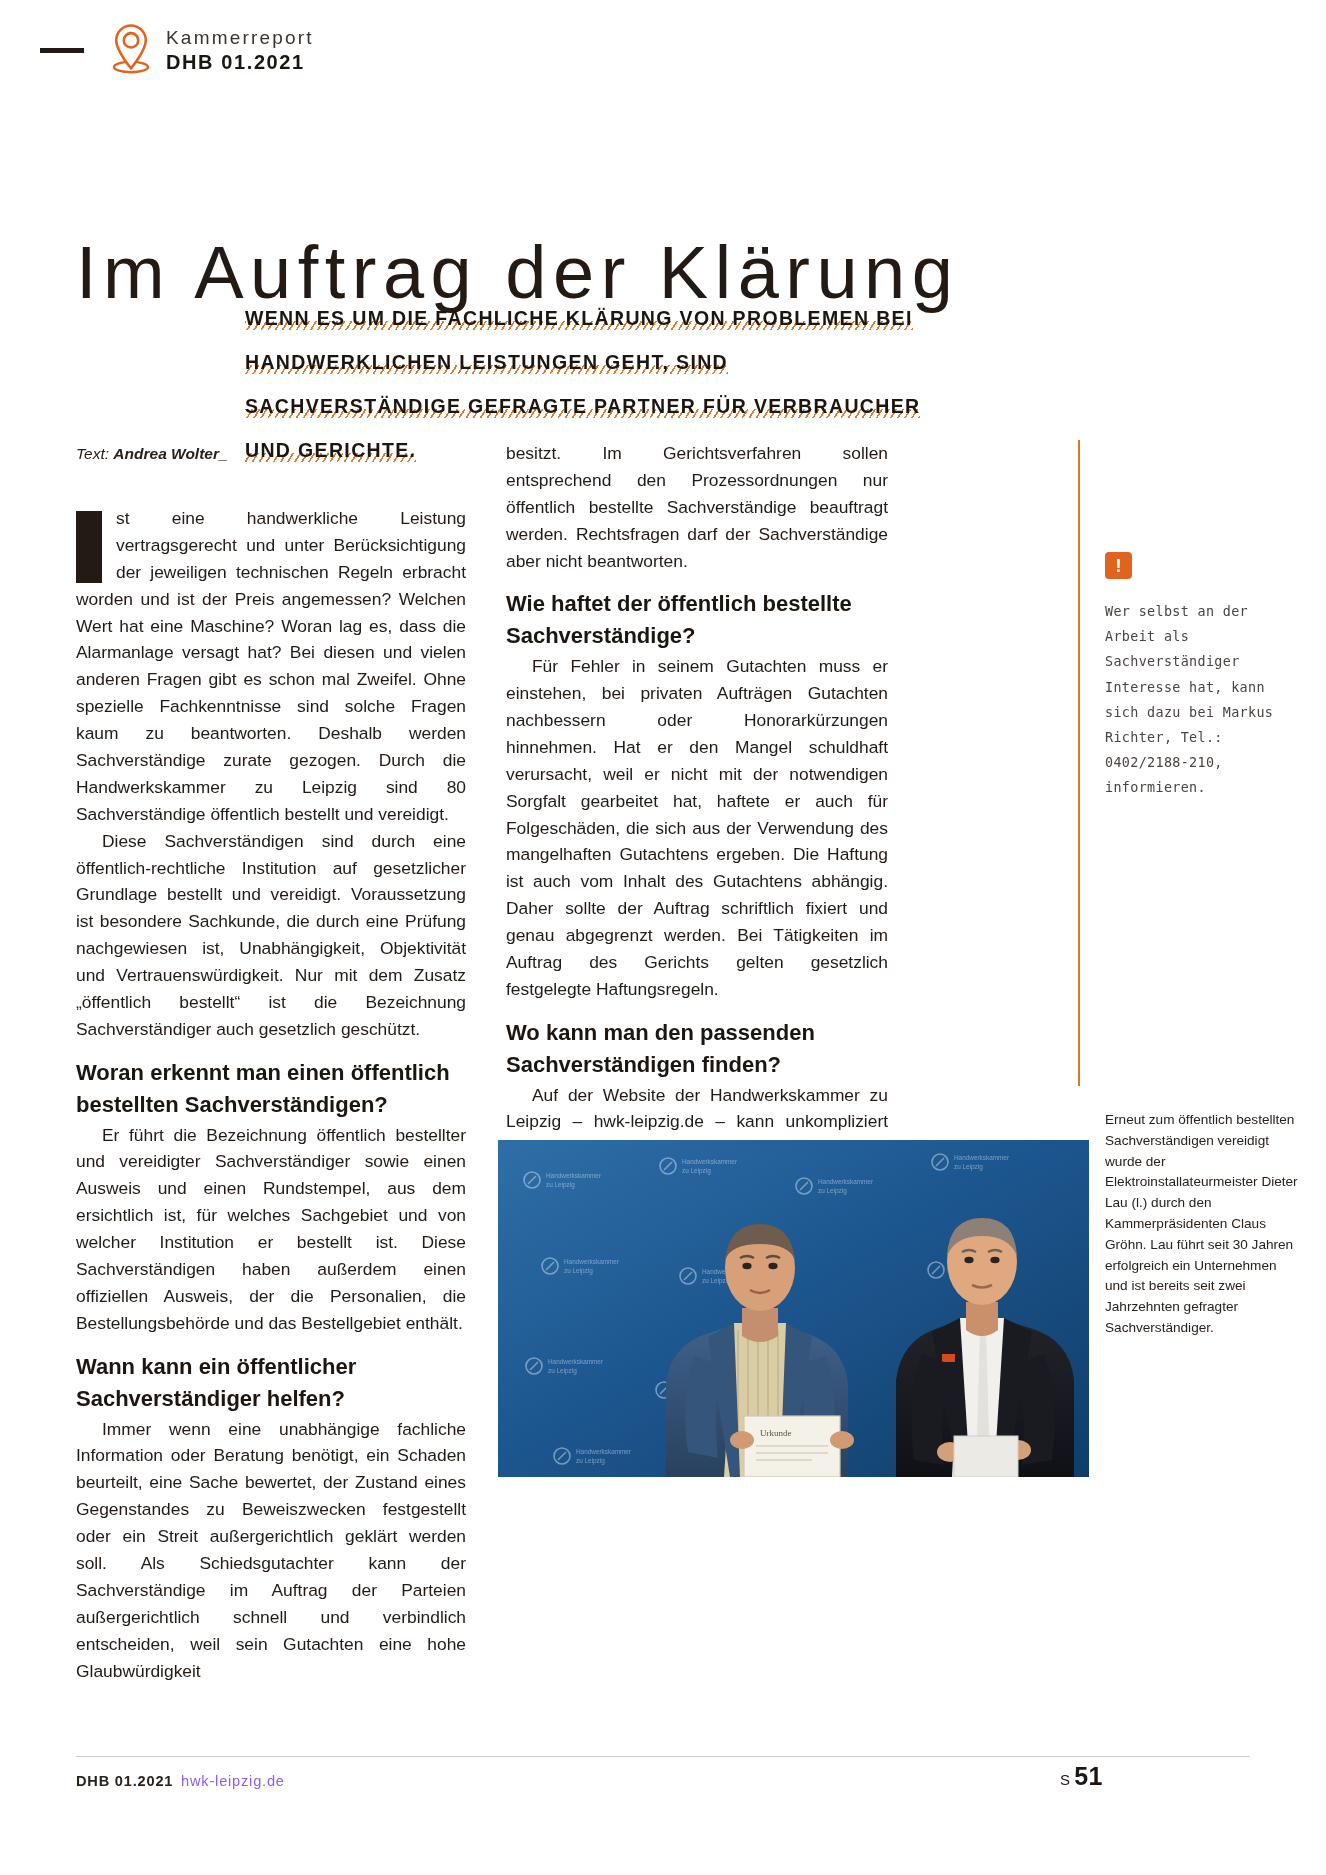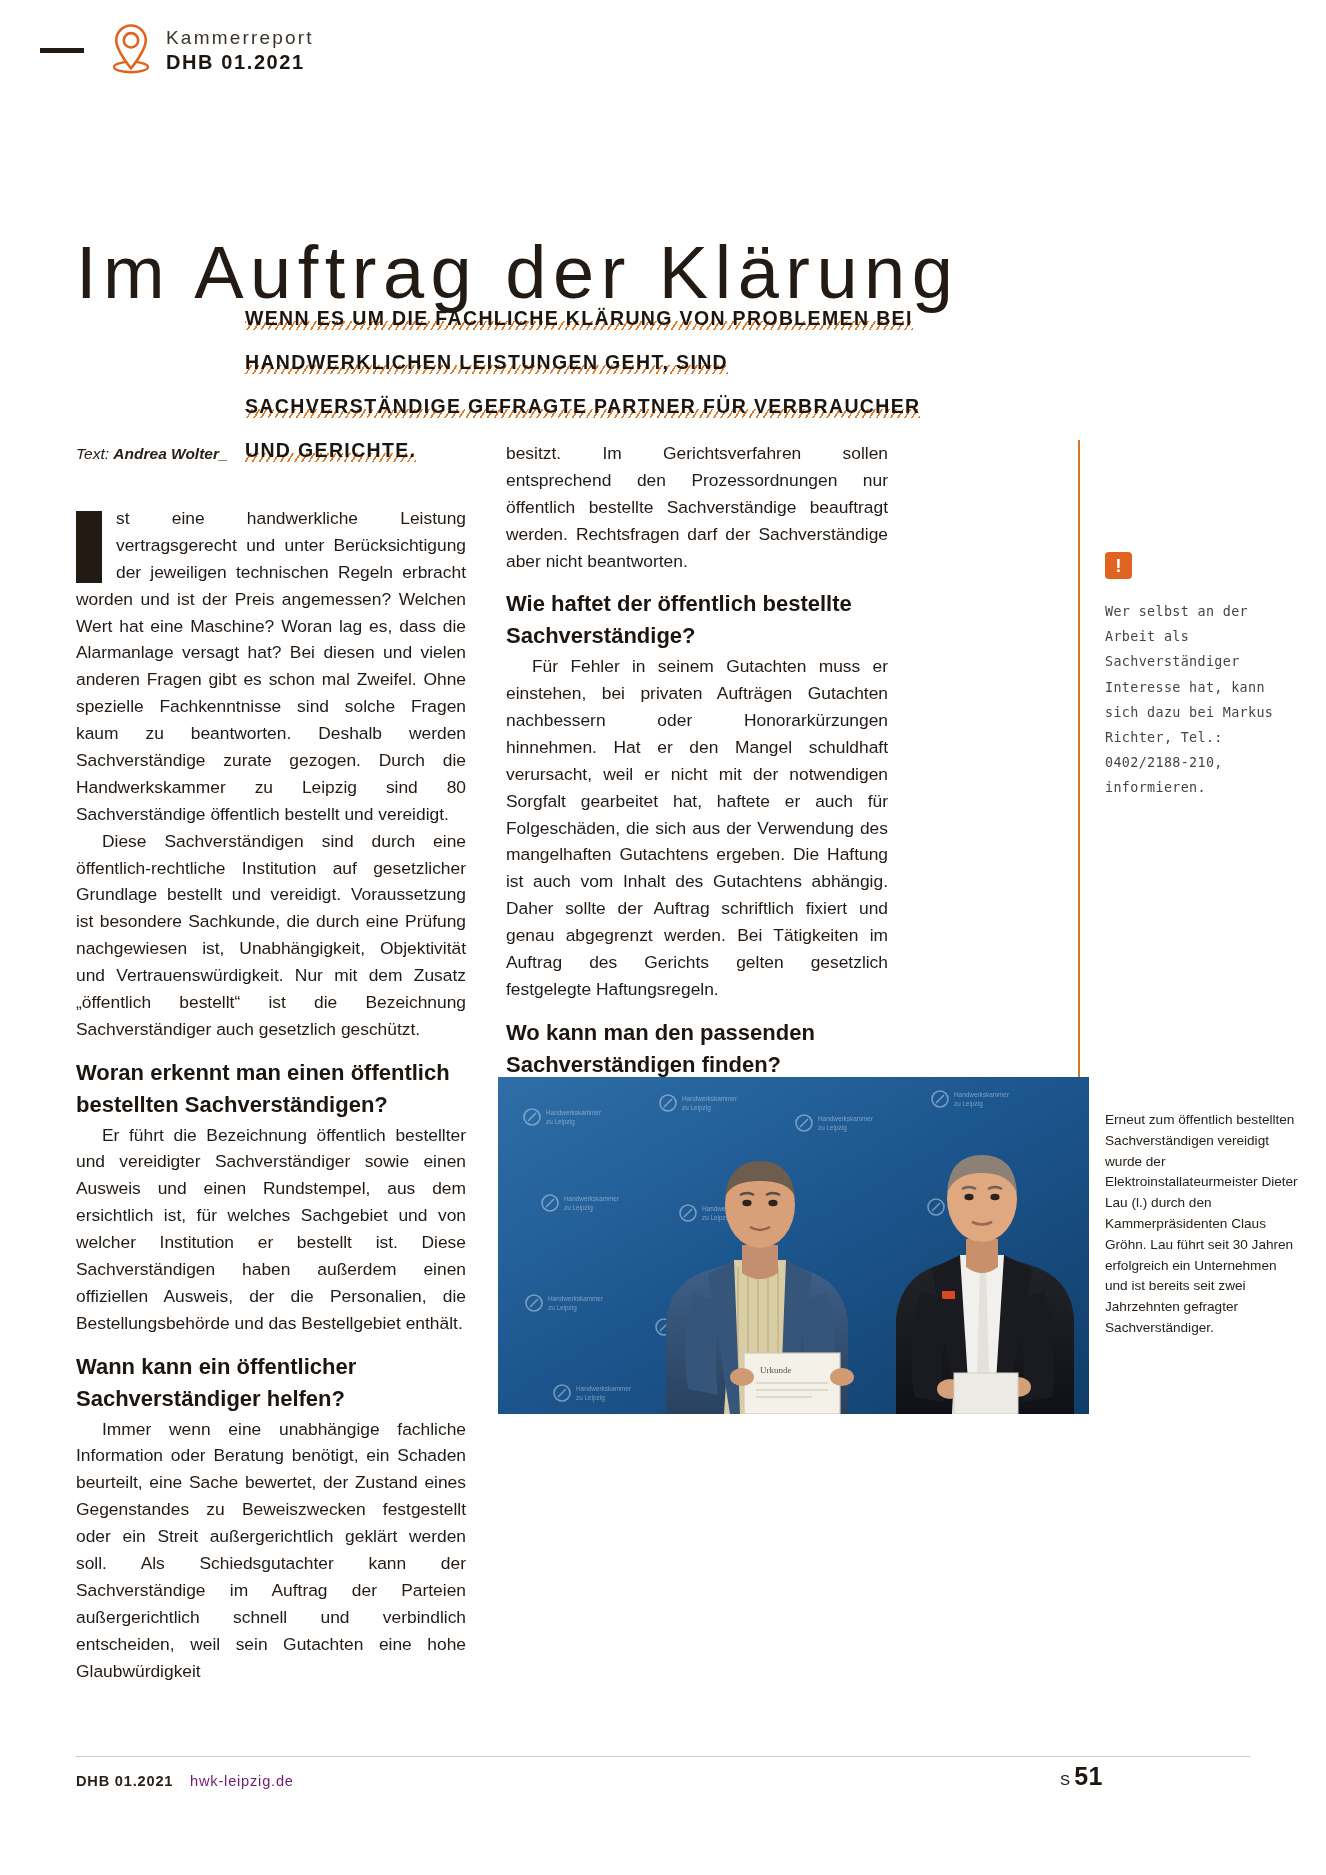--- a/index.html
+++ b/index.html
@@ -110,37 +110,37 @@
     font-size:13.4px;
   }
 
   #rail-caption {
     top:1110px; font-size:13.6px; line-height:1.53;
     color:#2a211b;
   }
 
   
   .photo {
-    position:absolute; left:498px; top:1077px;
+    position:absolute; left:498px; top:1140px;
     width:591px; height:337px; overflow:hidden;
     background:#123a63;
   }
   .photo svg { display:block; }
 
   
   .footer-rule {
     position:absolute; left:76px; top:1756px;
     width:1174px; height:1px; background:#cfcbc7;
   }
   .foot-left {
     position:absolute; left:76px; top:1773px;
     font-size:14.6px; letter-spacing:.8px; color:#2a211b;
   }
   .foot-left .b { font-weight:700; }
-  .foot-left .u { margin-left:12px; color:#701a75; }
+  .foot-left .u { margin-left:3px; color:#8b5cf6; }
   .foot-right {
     position:absolute; right:76px; top:1762px;
     font-size:15px; color:#1d1510;
   }
   .foot-right .pg { font-size:25px; font-weight:700; letter-spacing:.5px; }
 </style>
 </head>
 <body>
 
 <div class="page">

